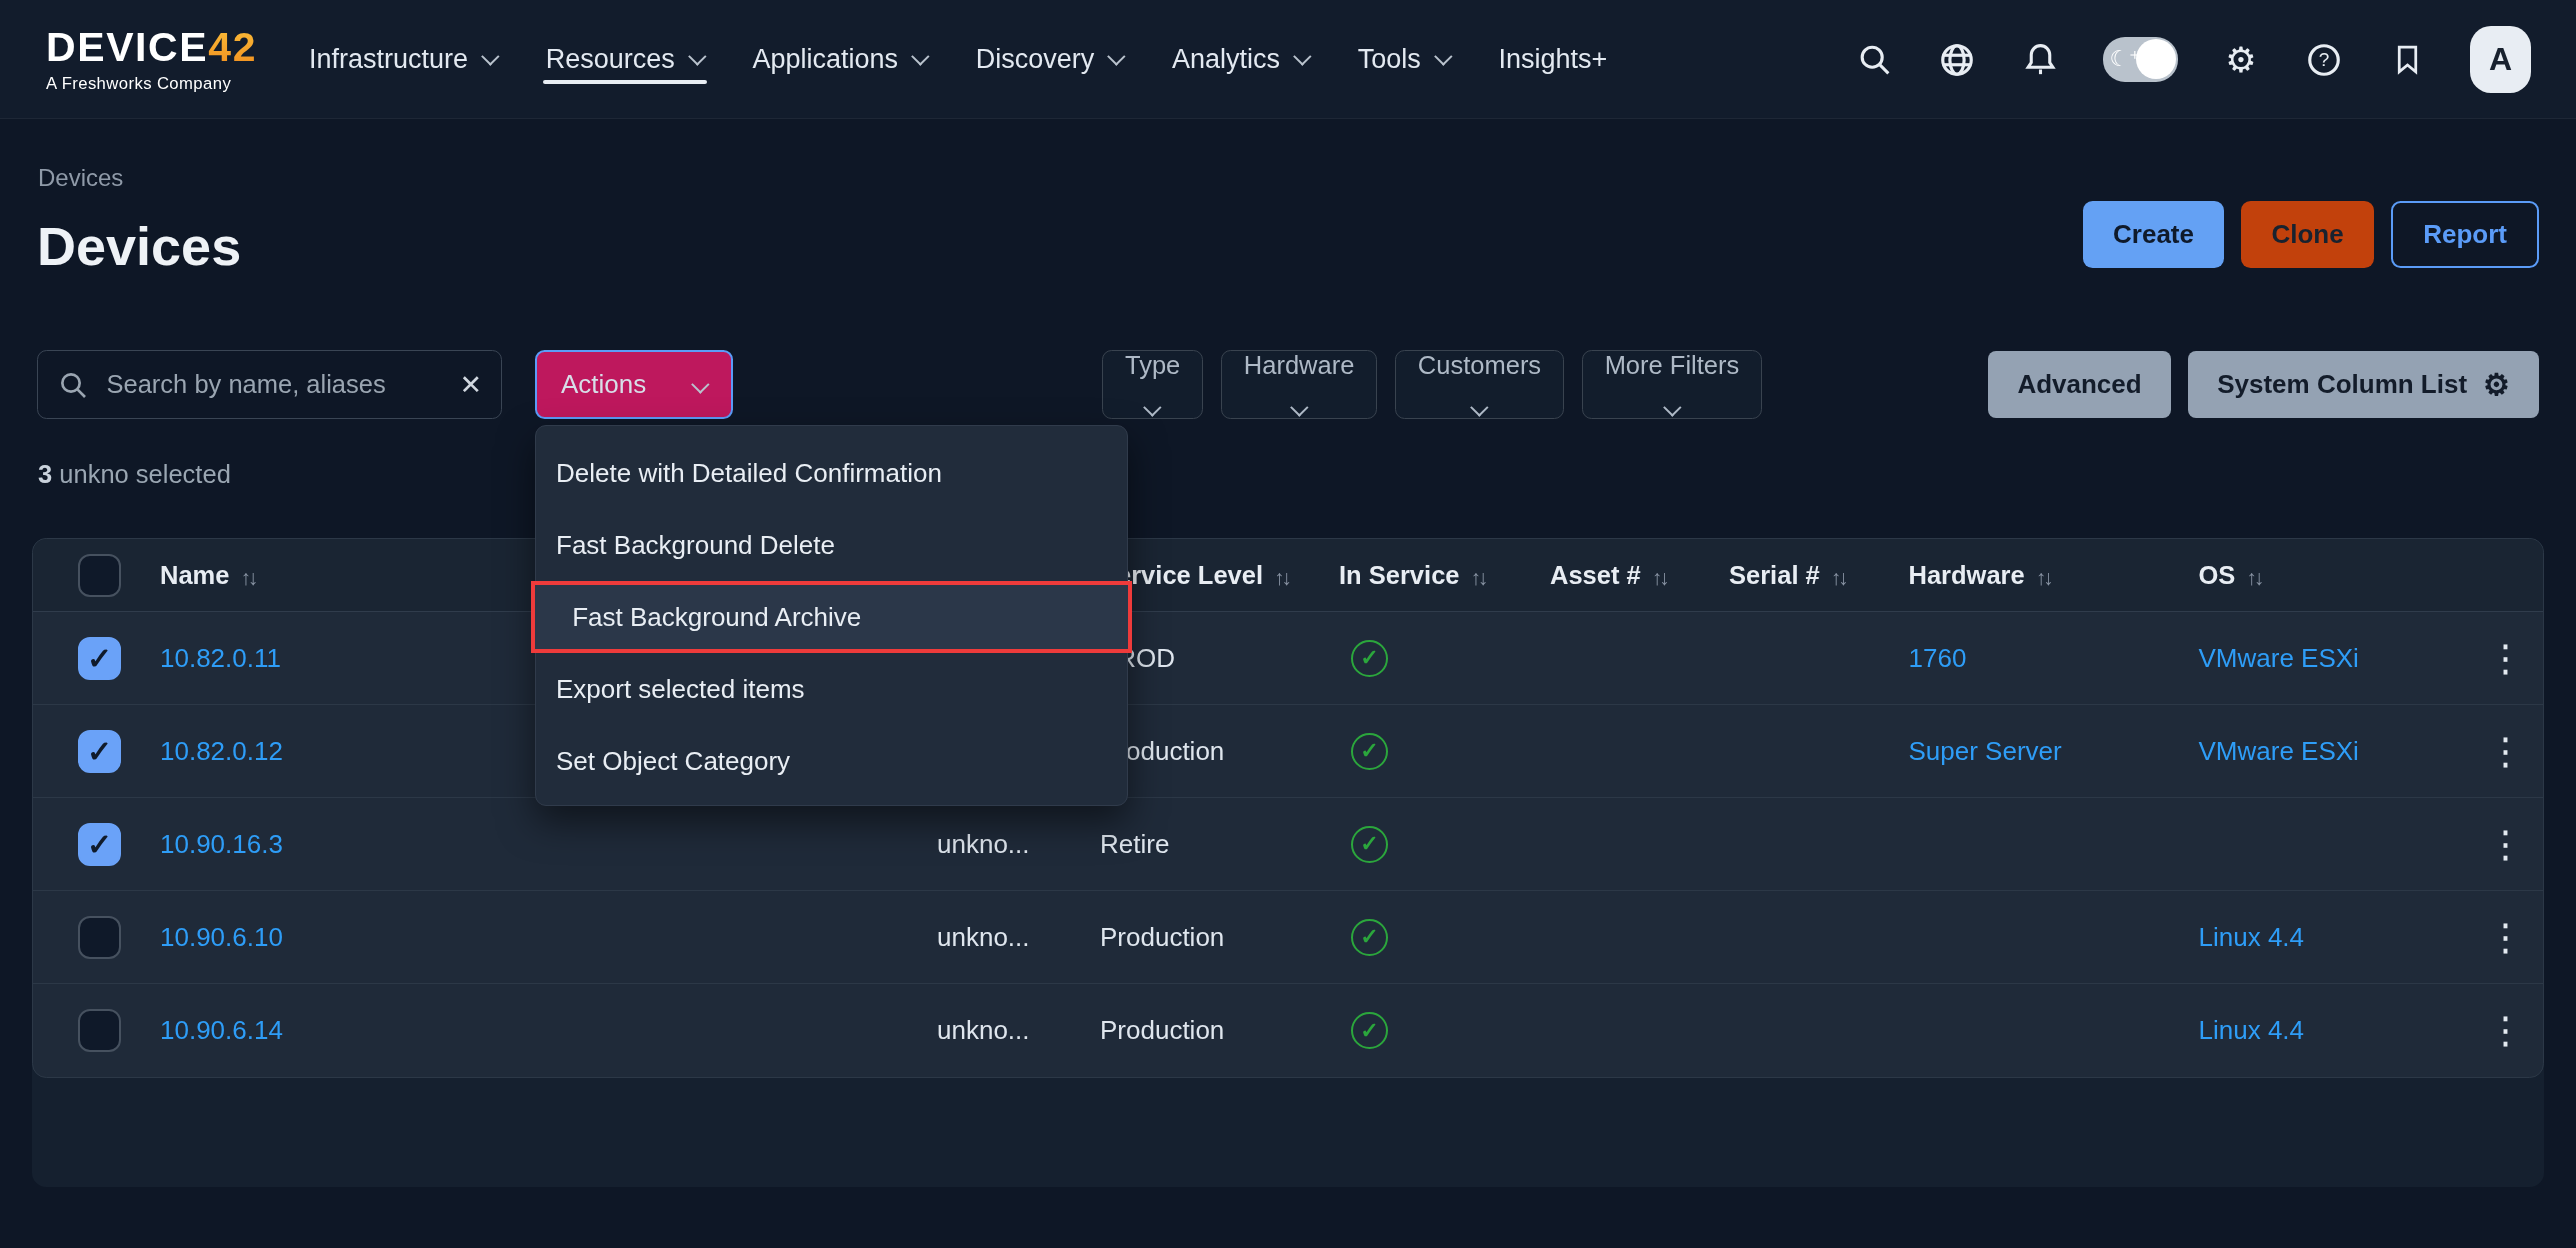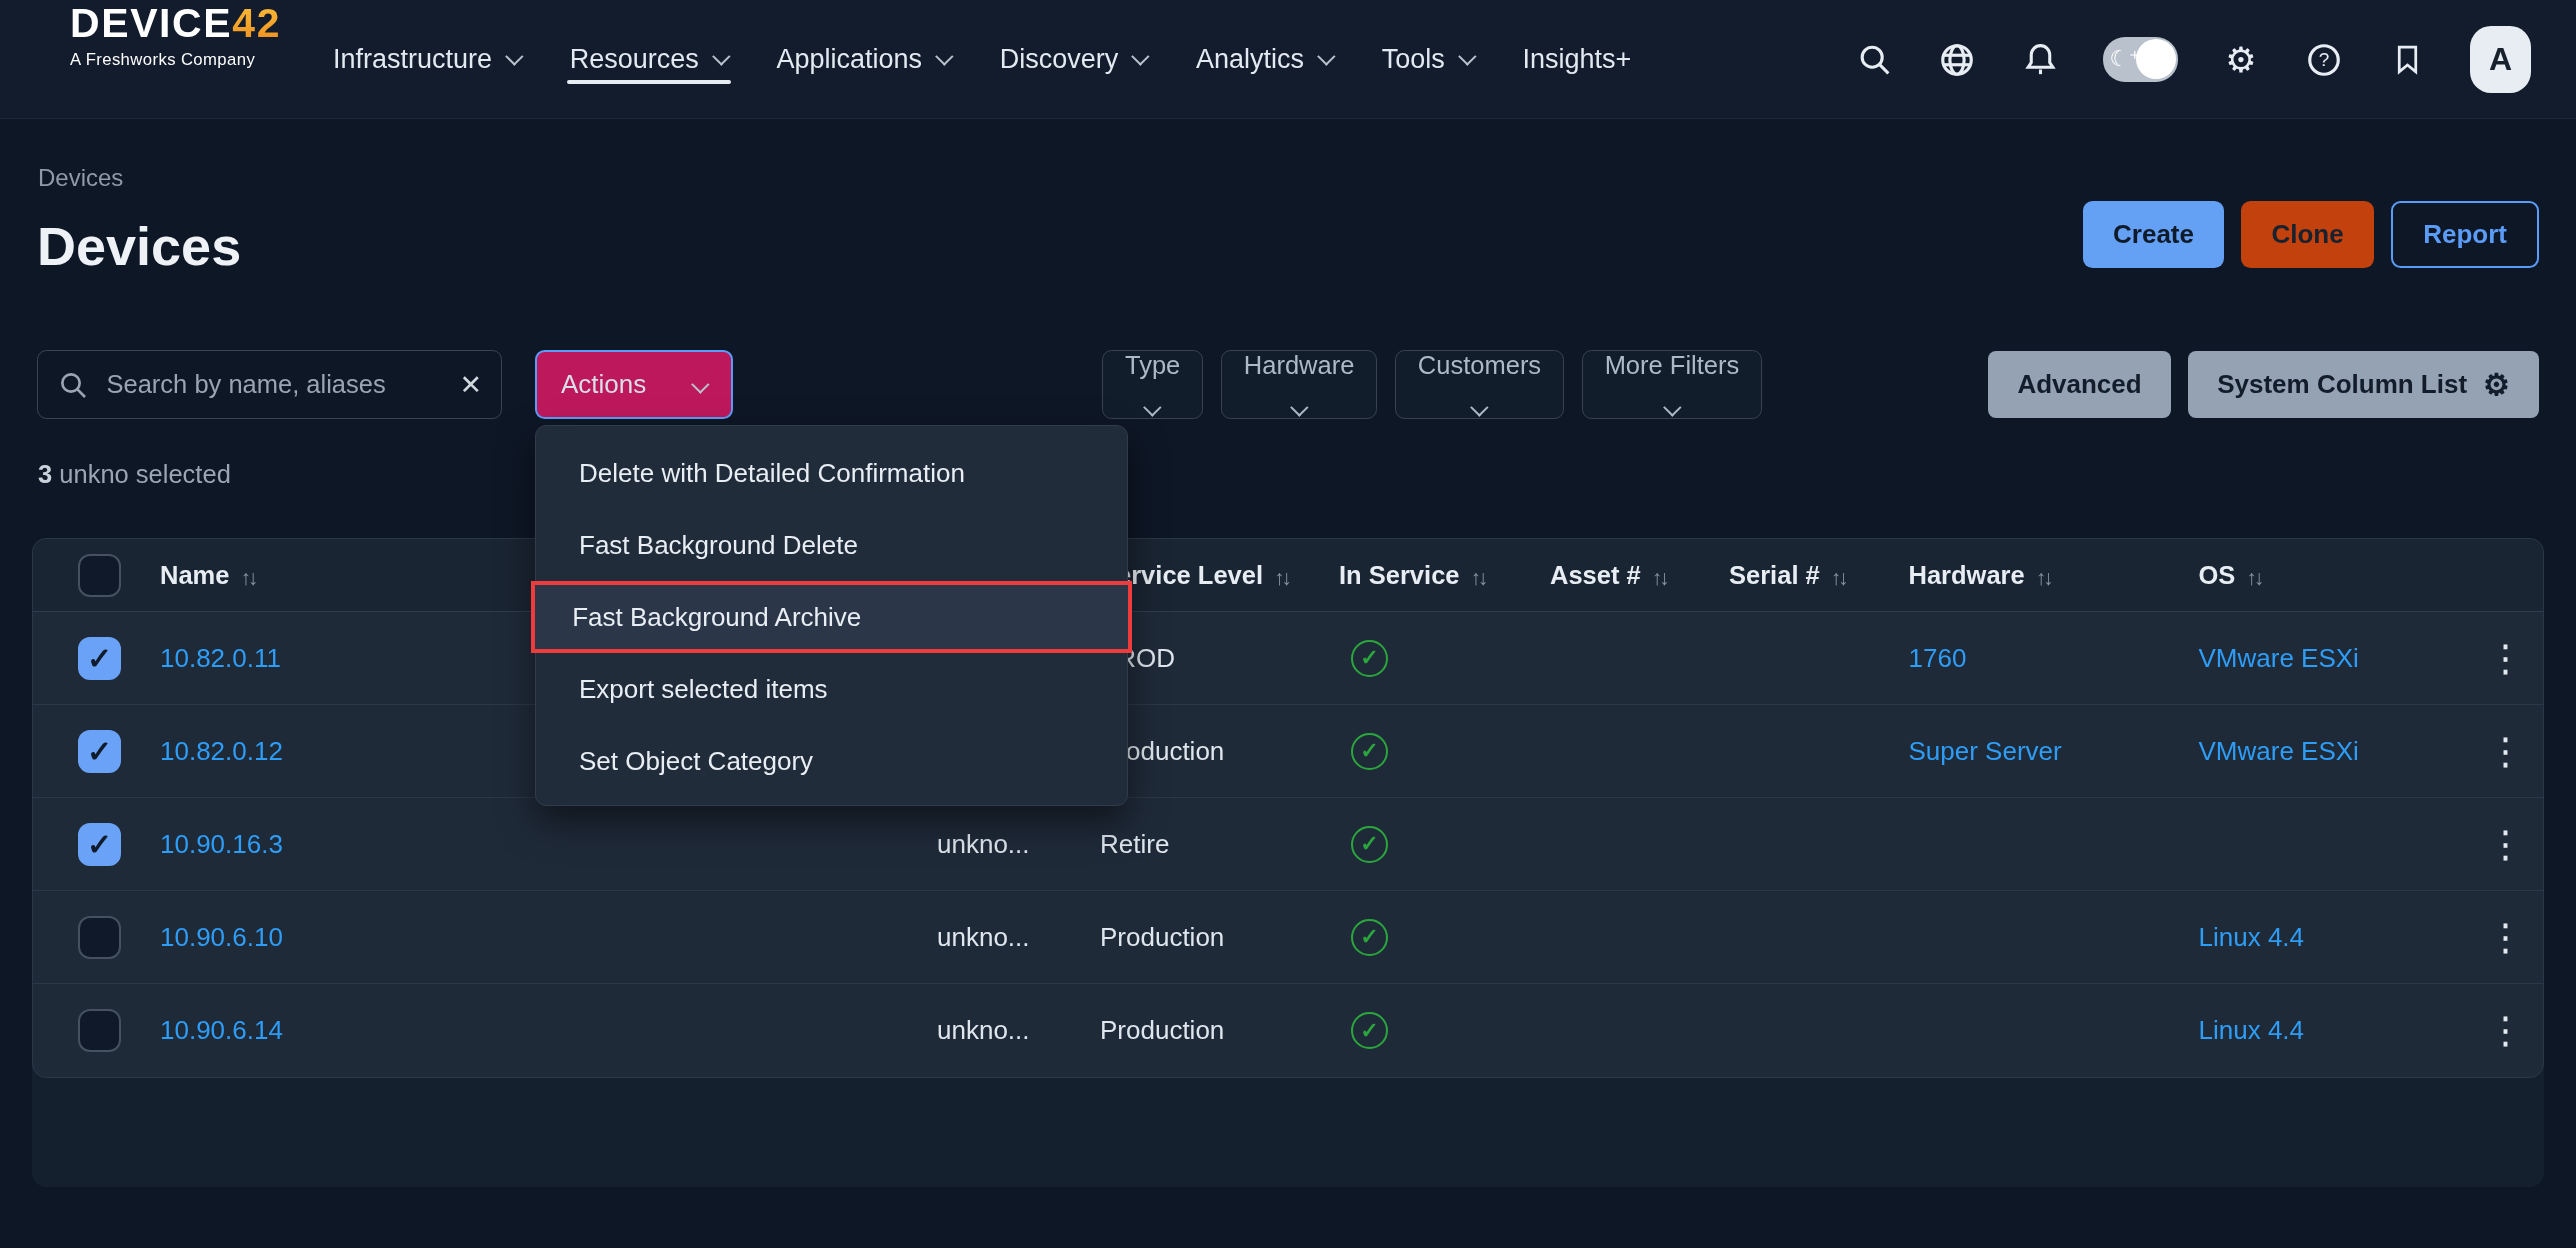--- a/index.html
+++ b/index.html
@@ -7,21 +7,21 @@
   body {
     background:#0e1726;
     font-family:"Liberation Sans", sans-serif;
     color:#dfe6ee;
     position:relative;
   }
   
   .navbar {
     position:absolute; top:0; left:0; width:2576px; height:119px;
     background:#121c2c; border-bottom:0.8px solid rgba(255,255,255,0.05);
-    display:flex; padding-left:24px;
+    display:flex; align-items:center;
   }
   .logo-wrap { margin-left:46px; width:239px; }
   .logo-line { font-size:41px; font-weight:bold; letter-spacing:1.6px; white-space:nowrap; }
   .logo-white { color:#fff; }
   .logo-num { background:linear-gradient(180deg,#fbbf3a,#f08c1e); -webkit-background-clip:text; background-clip:text; color:transparent; }
   .logo-tag { color:#fff; font-size:16.7px; margin-top:3.2px; letter-spacing:0.4px; }
   .nav-items { display:flex; align-items:center; margin-left:16px; }
   .nav-item { position:relative; display:flex; align-items:center; gap:16px; color:#e3e9f1; font-size:27px; padding:24px 8px; margin-right:33px; cursor:pointer; white-space:nowrap; }
   .nav-item .chev { margin-top:-4.8px; }
   .nav-item.active::after { content:""; position:absolute; left:4.8px; right:4.8px; bottom:14.3px; height:4px; background:#e8edf3; border-radius:2.4px; }
@@ -70,21 +70,21 @@
   .td { font-size:26px; color:#dfe6ee; white-space:nowrap; overflow:hidden; }
   .link { color:#2e9df7; cursor:pointer; }
   .pad40 { padding-left:32px; } .pad10 { padding-left:8px; } .pad20 { padding-left:16px; } .pad22 { padding-left:17.5px; } .pad35 { padding-left:28px; }
   .cb { width:43px; height:43px; border-radius:12px; margin-left:7.2px; cursor:pointer; display:flex; align-items:center; justify-content:center; }
   .cb.off { background:#0f1929; border:2.4px solid #46515f; }
   .cb.on { background:#6aa2f8; border:2.4px solid #6aa2f8; color:#101b2b; font-size:30px; font-weight:bold; }
   .okicon { width:37px; height:37px; border-radius:50%; border:2.4px solid #2ba63c; color:#2ba63c; font-size:22px; font-weight:bold; display:flex; align-items:center; justify-content:center; }
   .kebab { color:#e3e9f0; font-size:37px; text-align:center; cursor:pointer; letter-spacing:0; line-height:37px; }
   
   .menu { position:absolute; left:535px; top:425px; width:593px; height:381px; background:#212c3b; border:0.8px solid #303b4b; border-radius:11px; box-shadow:0 16px 36px rgba(0,0,0,0.5); padding:11px 0; z-index:50; }
-  .menu-item { height:72px; display:flex; align-items:center; padding-left:43px; font-size:26px; color:#e9eef4; cursor:pointer; white-space:nowrap; }
+  .menu-item { height:72px; display:flex; align-items:center; padding-left:20px; font-size:26px; color:#e9eef4; cursor:pointer; white-space:nowrap; }
   .menu-item.hl { position:relative; background:#2b3749; border:4px solid #ee3b3b; margin:0 -4.8px; padding-left:37px; }
 </style>
 </head>
 <body>
 
 <div class="navbar">
   <div class="logo-wrap">
     <div class="logo-line">
       <span class="logo-white">DEVICE</span><span class="logo-num">42</span>
     </div>

